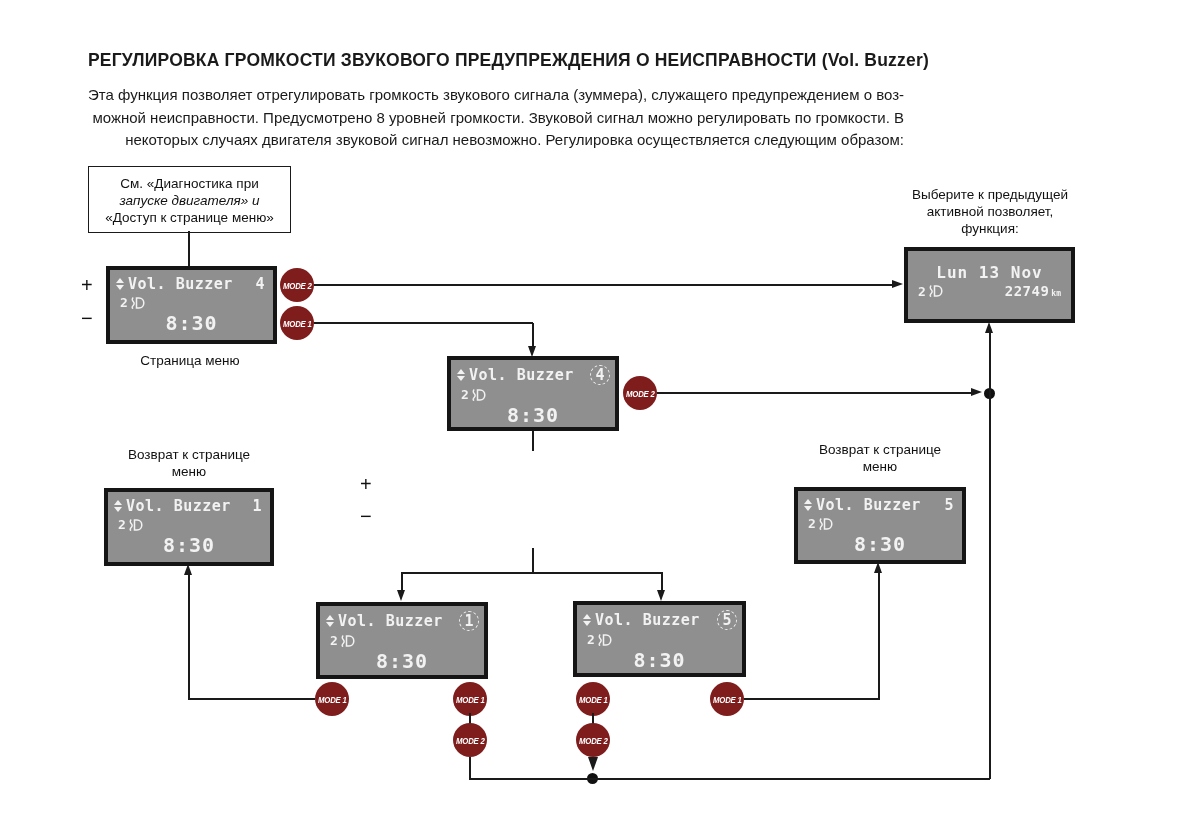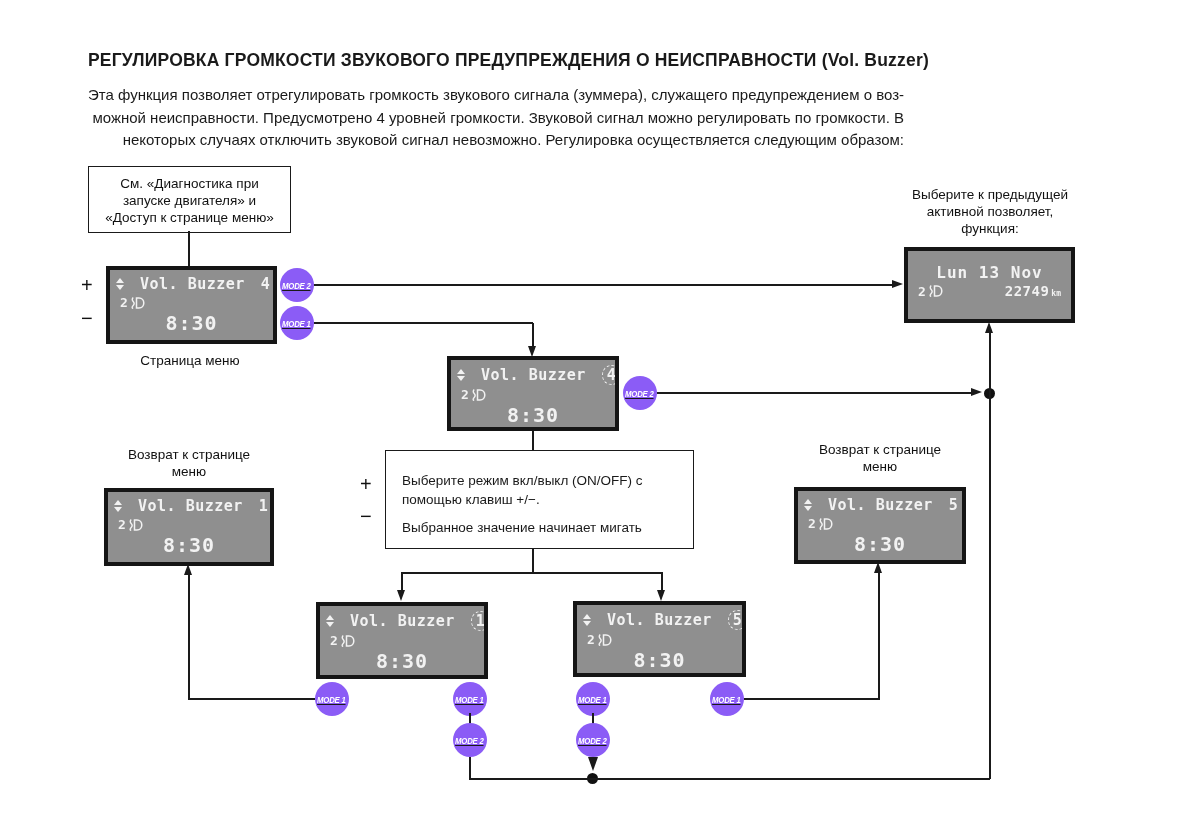--- a/index.html
+++ b/index.html
@@ -11,27 +11,27 @@
   .box{position:absolute;border:1.5px solid #1a1a1a;background:#fff;box-sizing:border-box;}
   .lbl{position:absolute;font-size:13.5px;line-height:17px;text-align:center;color:#111;}
   .sign{position:absolute;font-size:20px;font-weight:500;color:#111;}
   .line{position:absolute;background:#1a1a1a;}
   .dot{position:absolute;width:11px;height:11px;border-radius:50%;background:#111;}
   .arr{position:absolute;width:0;height:0;}
   .arr-r{border-top:4.5px solid transparent;border-bottom:4.5px solid transparent;border-left:11px solid #1a1a1a;}
   .arr-d{border-left:4.5px solid transparent;border-right:4.5px solid transparent;border-top:11px solid #1a1a1a;}
   .arr-d2{border-left:5px solid transparent;border-right:5px solid transparent;border-top:14px solid #1a1a1a;}
   .arr-u{border-left:4.5px solid transparent;border-right:4.5px solid transparent;border-bottom:11px solid #1a1a1a;}
-  .mode-btn{position:absolute;width:34px;height:34px;border-radius:50%;background:#8b5cf6;
-            display:flex;align-items:center;justify-content:flex-end;text-decoration:underline;}
+  .mode-btn{position:absolute;width:34px;height:34px;border-radius:50%;background:#7f1d1d;
+            display:flex;align-items:center;justify-content:center;}
   .mode-btn span{color:#fff;font-size:9.5px;font-weight:bold;font-style:italic;
                  transform:scaleX(.82);letter-spacing:-.3px;white-space:nowrap;}
   .lcd{position:absolute;background:#8f8f8f;border:4px solid #151515;box-sizing:border-box;
        color:#f2f2f2;font-family:"DejaVu Sans Mono",monospace;overflow:hidden;}
-  .lcd .l1{display:flex;align-items:center;gap:16px;padding:5px 6px 0 6px;
+  .lcd .l1{display:flex;align-items:center;gap:4px;padding:5px 6px 0 6px;
            font-size:15px;font-weight:bold;letter-spacing:.5px;white-space:nowrap;}
   .lcd .l1 .val{margin-left:auto;margin-right:2px;}
   .blinkval{border:1.5px dashed #f0f0f0;border-radius:50%;padding:0 4px;margin-right:-1px !important;}
   .updown{display:inline-flex;flex-direction:column;gap:2px;}
   .updown i{display:block;width:0;height:0;border-left:4px solid transparent;border-right:4px solid transparent;}
   .updown .u{border-bottom:5px solid #f2f2f2;}
   .updown .d{border-top:5px solid #f2f2f2;}
   .lcd .l2{display:flex;align-items:center;gap:2px;padding:2px 8px 0 10px;font-size:13px;font-weight:bold;}
   .lcd .l3{text-align:center;font-size:20px;font-weight:bold;letter-spacing:1px;padding-top:1px;}
   
@@ -44,27 +44,27 @@
   .lcd .h3 .time{font-size:20px;letter-spacing:1px;margin-left:22px;}
 </style>
 </head>
 <body>
 
 <div id="page">
 
   <div class="abs title" style="left:88px;top:50px;">РЕГУЛИРОВКА ГРОМКОСТИ ЗВУКОВОГО ПРЕДУПРЕЖДЕНИЯ О НЕИСПРАВНОСТИ (Vol. Buzzer)</div>
   <div class="abs intro" style="left:88px;top:84px;">
     <div>Эта функция позволяет отрегулировать громкость звукового сигнала (зуммера), служащего предупреждением о воз-</div>
-    <div>можной неисправности. Предусмотрено 4 уровней громкости. Звуковой сигнал можно регулировать по громкости. В</div>
-    <div>некоторых случаях отключить звуковой сигнал невозможно. Регулировка осуществляется следующим образом:</div>
+    <div>можной неисправности. Предусмотрено 8 уровней громкости. Звуковой сигнал можно регулировать по громкости. В</div>
+    <div>некоторых случаях двигателя звуковой сигнал невозможно. Регулировка осуществляется следующим образом:</div>
   </div>
 
   <div class="box" style="left:88px;top:166px;width:203px;height:67px;padding-top:8px;">
     <div class="lbl" style="position:static;">См. «Диагностика при</div>
-    <div class="lbl" style="position:static;">запуске двигателя» и</div>
+    <div class="lbl" style="position:static;font-style:italic;">запуске двигателя» и</div>
     <div class="lbl" style="position:static;">«Доступ к странице меню»</div>
   </div>
 
   <i class="line" style="left:188px;top:231px;width:1.5px;height:36px;"></i>
 
   <div class="sign" style="left:81px;top:274px;">+</div>
   <div class="sign" style="left:81px;top:307px;">−</div>
 
   <div class="lcd" style="left:106px;top:266px;width:171px;height:78px;">
     <div class="l1">
@@ -147,24 +147,20 @@
     </div>
   <i class="line" style="left:657px;top:392px;width:314px;height:1.5px;"></i>
   <i class="arr arr-r" style="left:971px;top:388px;"></i>
   <i class="dot" style="left:984px;top:388px;"></i>
 
   <i class="line" style="left:989px;top:333px;width:1.5px;height:446px;"></i>
   <i class="arr arr-u" style="left:985px;top:322px;"></i>
 
   <i class="line" style="left:532px;top:431px;width:1.5px;height:20px;"></i>
 
-  <div class="box" style="left:385px;top:450px;width:309px;height:99px;">
-    <div style="padding:20px 12px 0 16px;font-size:13.5px;line-height:19px;">Выберите режим вкл/выкл (ON/OFF) с помощью клавиш +/−.</div>
-    <div style="padding:9px 12px 0 16px;font-size:13.5px;line-height:19px;">Выбранное значение начинает мигать</div>
-  </div>
   <div class="sign" style="left:360px;top:473px;">+</div>
   <div class="sign" style="left:360px;top:505px;">−</div>
 
   <i class="line" style="left:532px;top:548px;width:1.5px;height:25px;"></i>
   <i class="line" style="left:401px;top:572px;width:262px;height:1.5px;"></i>
   <i class="line" style="left:401px;top:573px;width:1.5px;height:18px;"></i>
   <i class="line" style="left:661px;top:573px;width:1.5px;height:18px;"></i>
   <i class="arr arr-d" style="left:397px;top:590px;"></i>
   <i class="arr arr-d" style="left:657px;top:590px;"></i>
 

